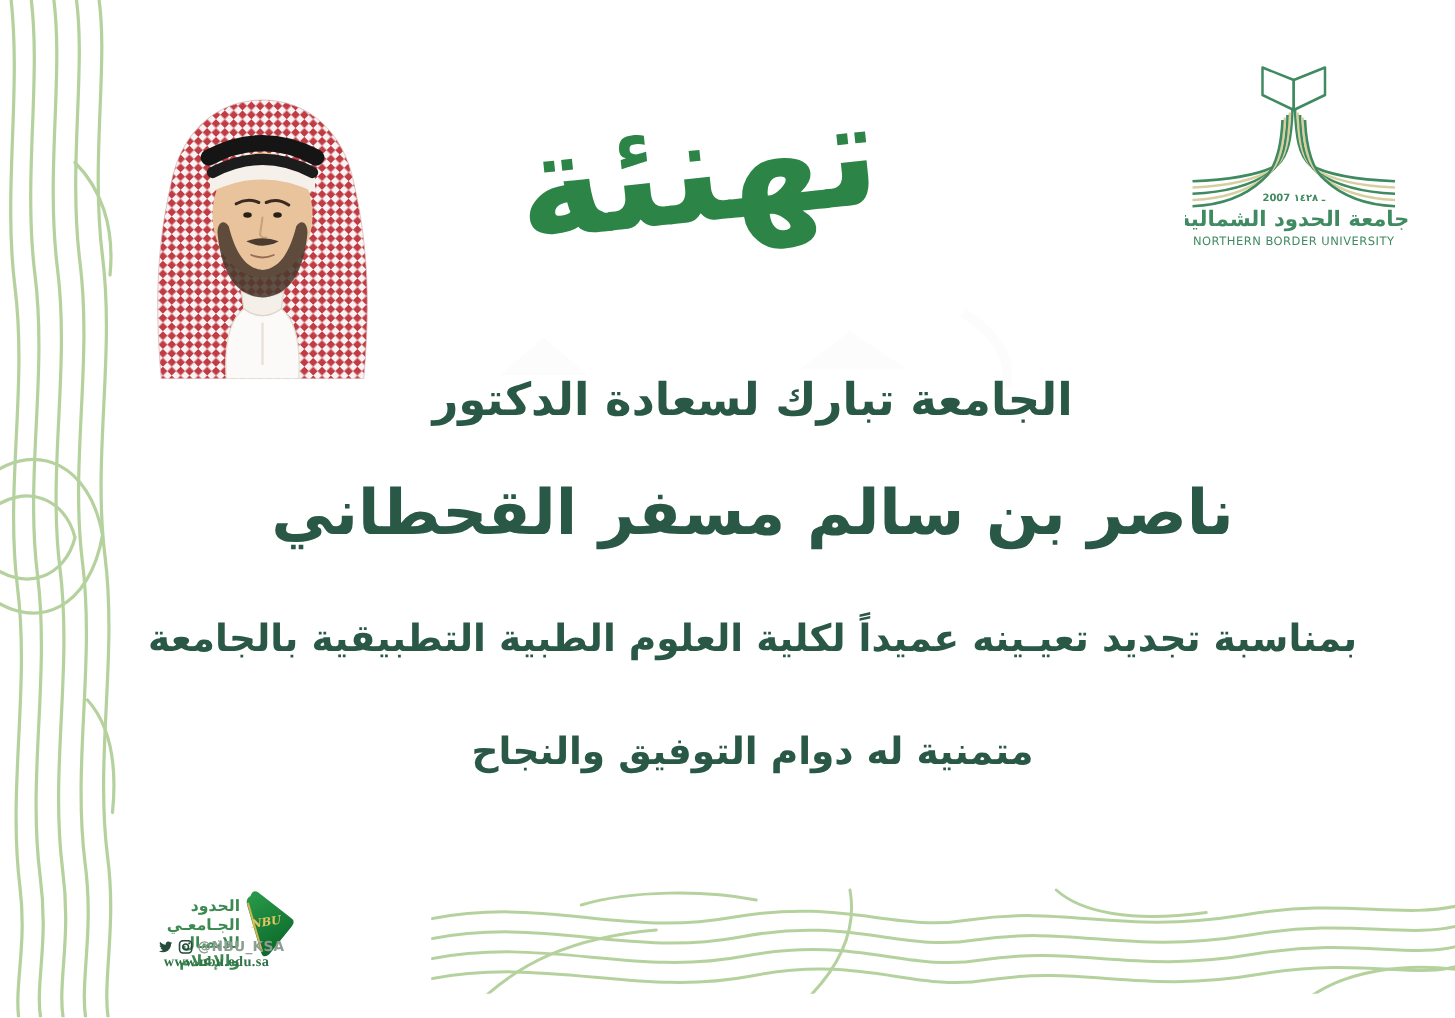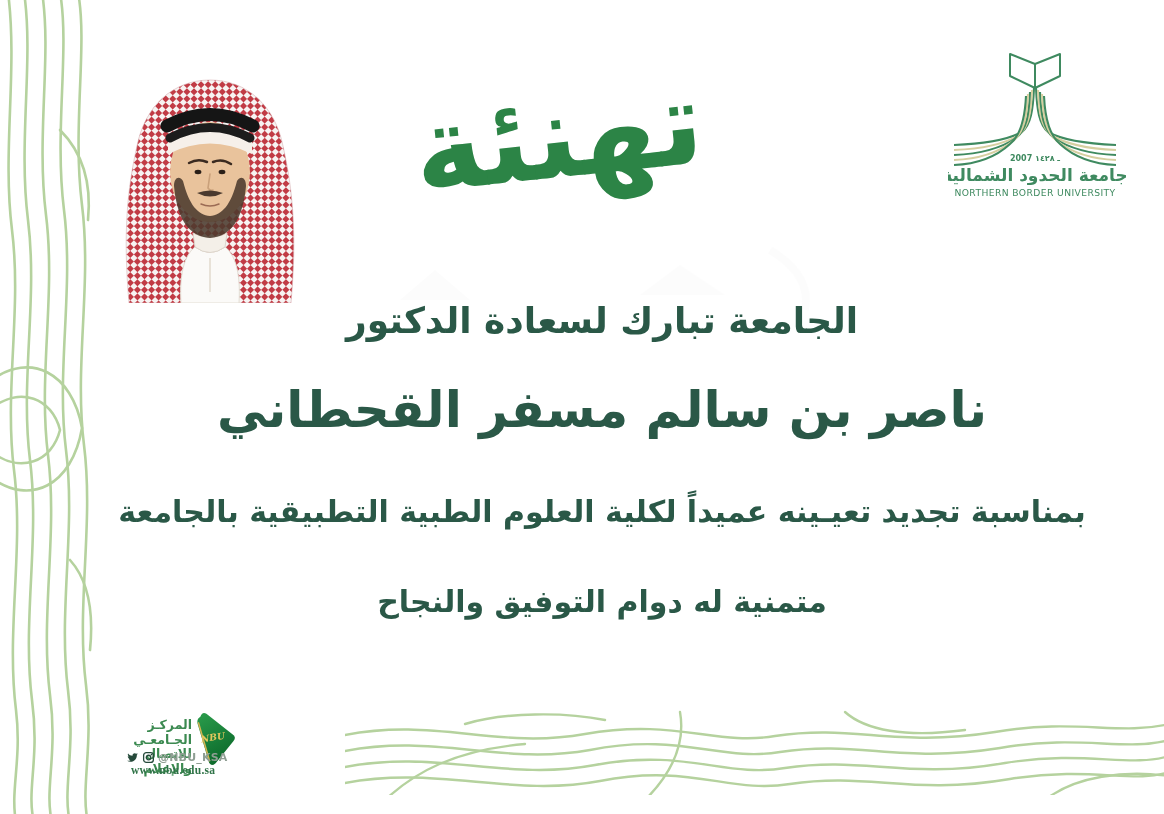--- a/index.html
+++ b/index.html
@@ -152,21 +152,21 @@
 
   <div class="message">
     <div class="msg-line msg-intro">الجامعة تبارك لسعادة الدكتور</div>
     <div class="msg-line msg-name">ناصر بن سالم مسفر القحطاني</div>
     <div class="msg-line msg-occasion">بمناسبة تجديد تعيـينه عميداً لكلية العلوم الطبية التطبيقية بالجامعة</div>
     <div class="msg-line msg-wish">متمنية له دوام التوفيق والنجاح</div>
   </div>
 
   <div class="footer">
     <div class="org-name">
-      <div>المركـز الجـامعـي</div>
+      <div>الحدود الجـامعـي</div>
       <div>للاتصال والإعلام</div>
     </div>
 
     <svg class="nbu-triangle" viewBox="0 0 72 96">
       <defs>
         <linearGradient id="nbuGrad" x1="0" y1="0" x2="0.4" y2="1">
           <stop offset="0" stop-color="#2b9d4c"></stop>
           <stop offset="1" stop-color="#0d6b2c"></stop>
         </linearGradient>
       </defs>

